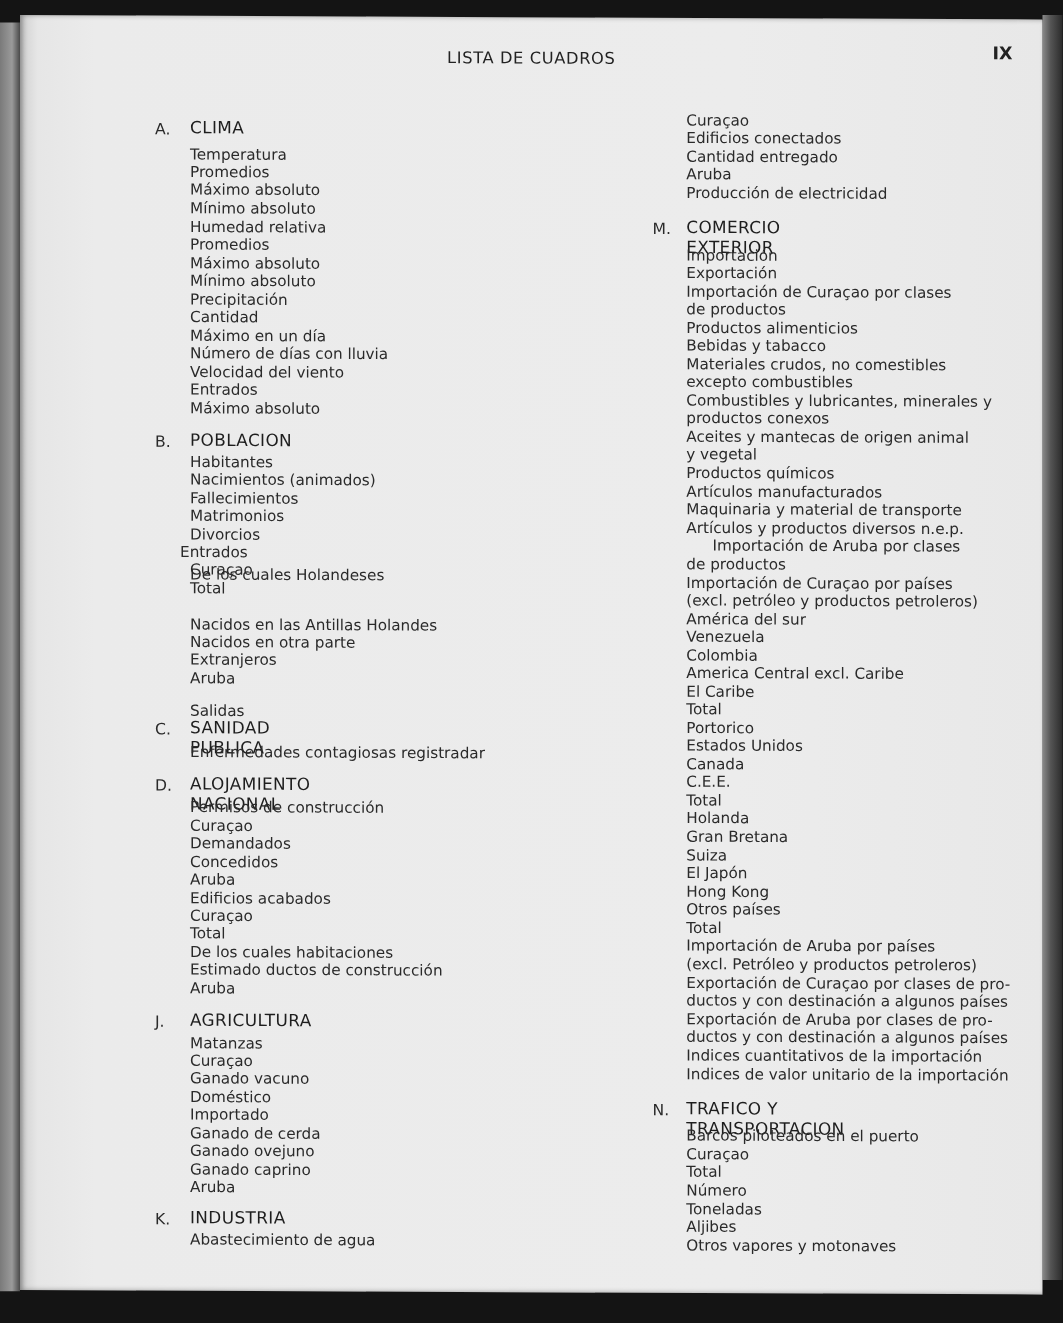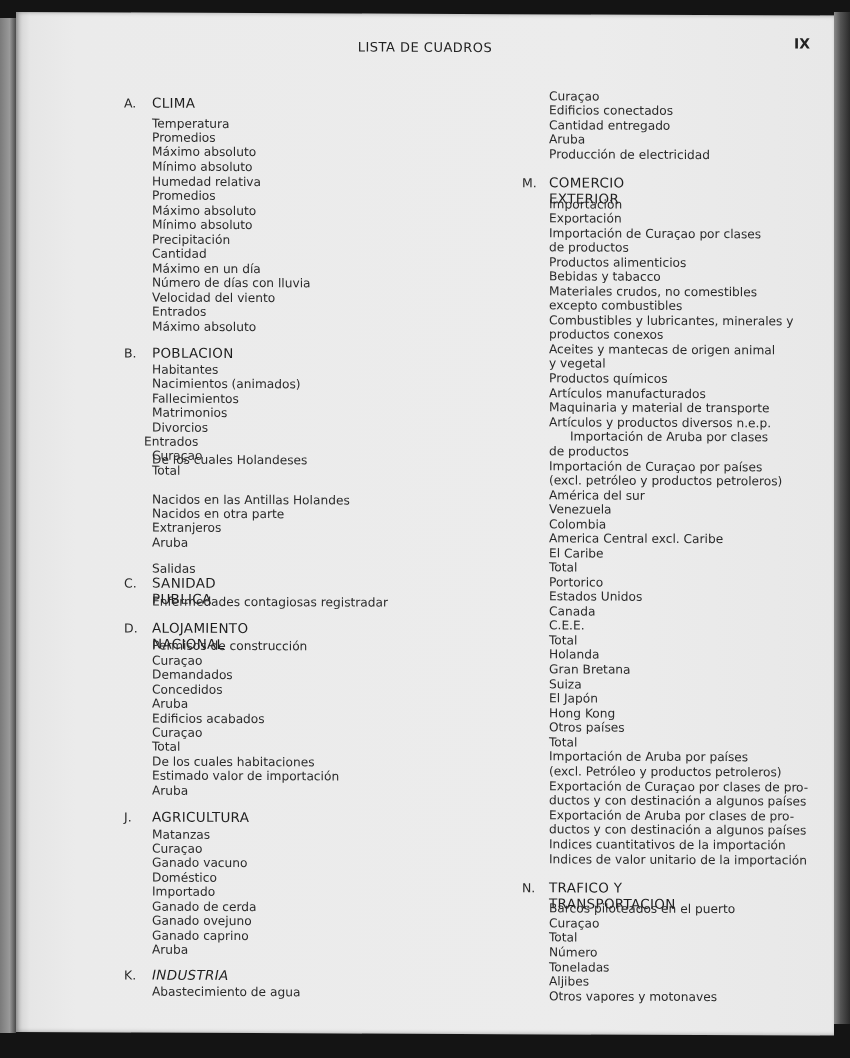--- a/index.html
+++ b/index.html
@@ -90,35 +90,35 @@
       <div class="section-title" style="left: 136px; top: 607px;">ALOJAMIENTO NACIONAL</div>
       <div class="entry" style="left: 136px; top: 626px;">Permisos de construcción</div>
       <div class="entry" style="left: 136px; top: 641px;">Curaçao</div>
       <div class="entry" style="left: 136px; top: 655px;">Demandados</div>
       <div class="entry" style="left: 136px; top: 670px;">Concedidos</div>
       <div class="entry" style="left: 136px; top: 684px;">Aruba</div>
       <div class="entry" style="left: 136px; top: 699px;">Edificios acabados</div>
       <div class="entry" style="left: 136px; top: 713px;">Curaçao</div>
       <div class="entry" style="left: 136px; top: 727px;">Total</div>
       <div class="entry" style="left: 136px; top: 742px;">De los cuales habitaciones</div>
-      <div class="entry" style="left: 136px; top: 756px;">Estimado valor de importación</div>
+      <div class="entry" style="left: 136px; top: 756px;">Estimado ductos de construcción</div>
       <div class="entry" style="left: 136px; top: 771px;">Aruba</div>
       <div class="section-letter" style="left: 108px; top: 797px;">J.</div>
       <div class="section-title" style="left: 136px; top: 796px;">AGRICULTURA</div>
       <div class="entry" style="left: 136px; top: 815px;">Matanzas</div>
       <div class="entry" style="left: 136px; top: 829px;">Curaçao</div>
       <div class="entry" style="left: 136px; top: 843px;">Ganado vacuno</div>
       <div class="entry" style="left: 136px; top: 858px;">Doméstico</div>
       <div class="entry" style="left: 136px; top: 872px;">Importado</div>
       <div class="entry" style="left: 136px; top: 887px;">Ganado de cerda</div>
       <div class="entry" style="left: 136px; top: 901px;">Ganado ovejuno</div>
       <div class="entry" style="left: 136px; top: 916px;">Ganado caprino</div>
       <div class="entry" style="left: 136px; top: 930px;">Aruba</div>
       <div class="section-letter" style="left: 108px; top: 955px;">K.</div>
-      <div class="section-title" style="left: 136px; top: 954px; font-style: italic;">INDUSTRIA</div>
+      <div class="section-title" style="left: 136px; top: 954px;">INDUSTRIA</div>
       <div class="entry" style="left: 136px; top: 972px;">Abastecimiento de agua</div>
     </div>
   <div class="col col-right" id="rightCol">
       <div class="entry" style="left: 533px; top: 75px;">Curaçao</div>
       <div class="entry" style="left: 533px; top: 89px;">Edificios conectados</div>
       <div class="entry" style="left: 533px; top: 104px;">Cantidad entregado</div>
       <div class="entry" style="left: 533px; top: 118px;">Aruba</div>
       <div class="entry" style="left: 533px; top: 133px;">Producción de electricidad</div>
       <div class="section-letter" style="left: 506px; top: 161px;">M.</div>
       <div class="section-title" style="left: 533px; top: 160px;">COMERCIO EXTERIOR</div>

